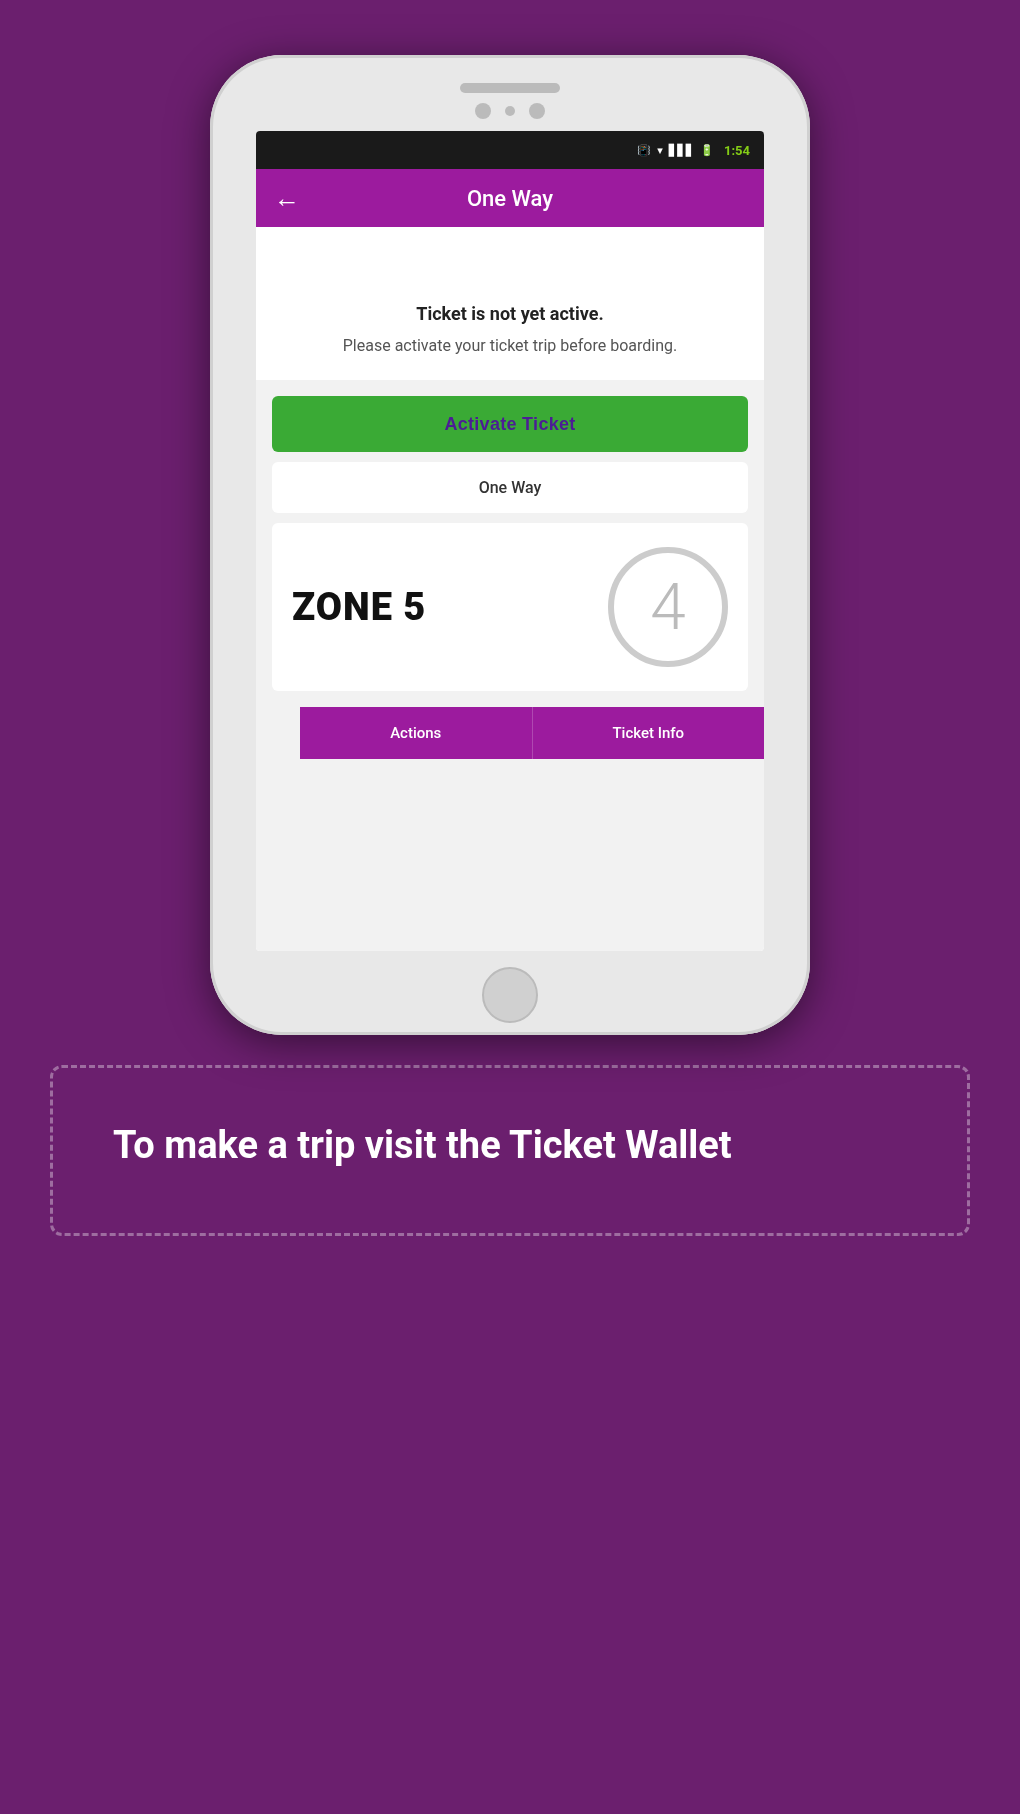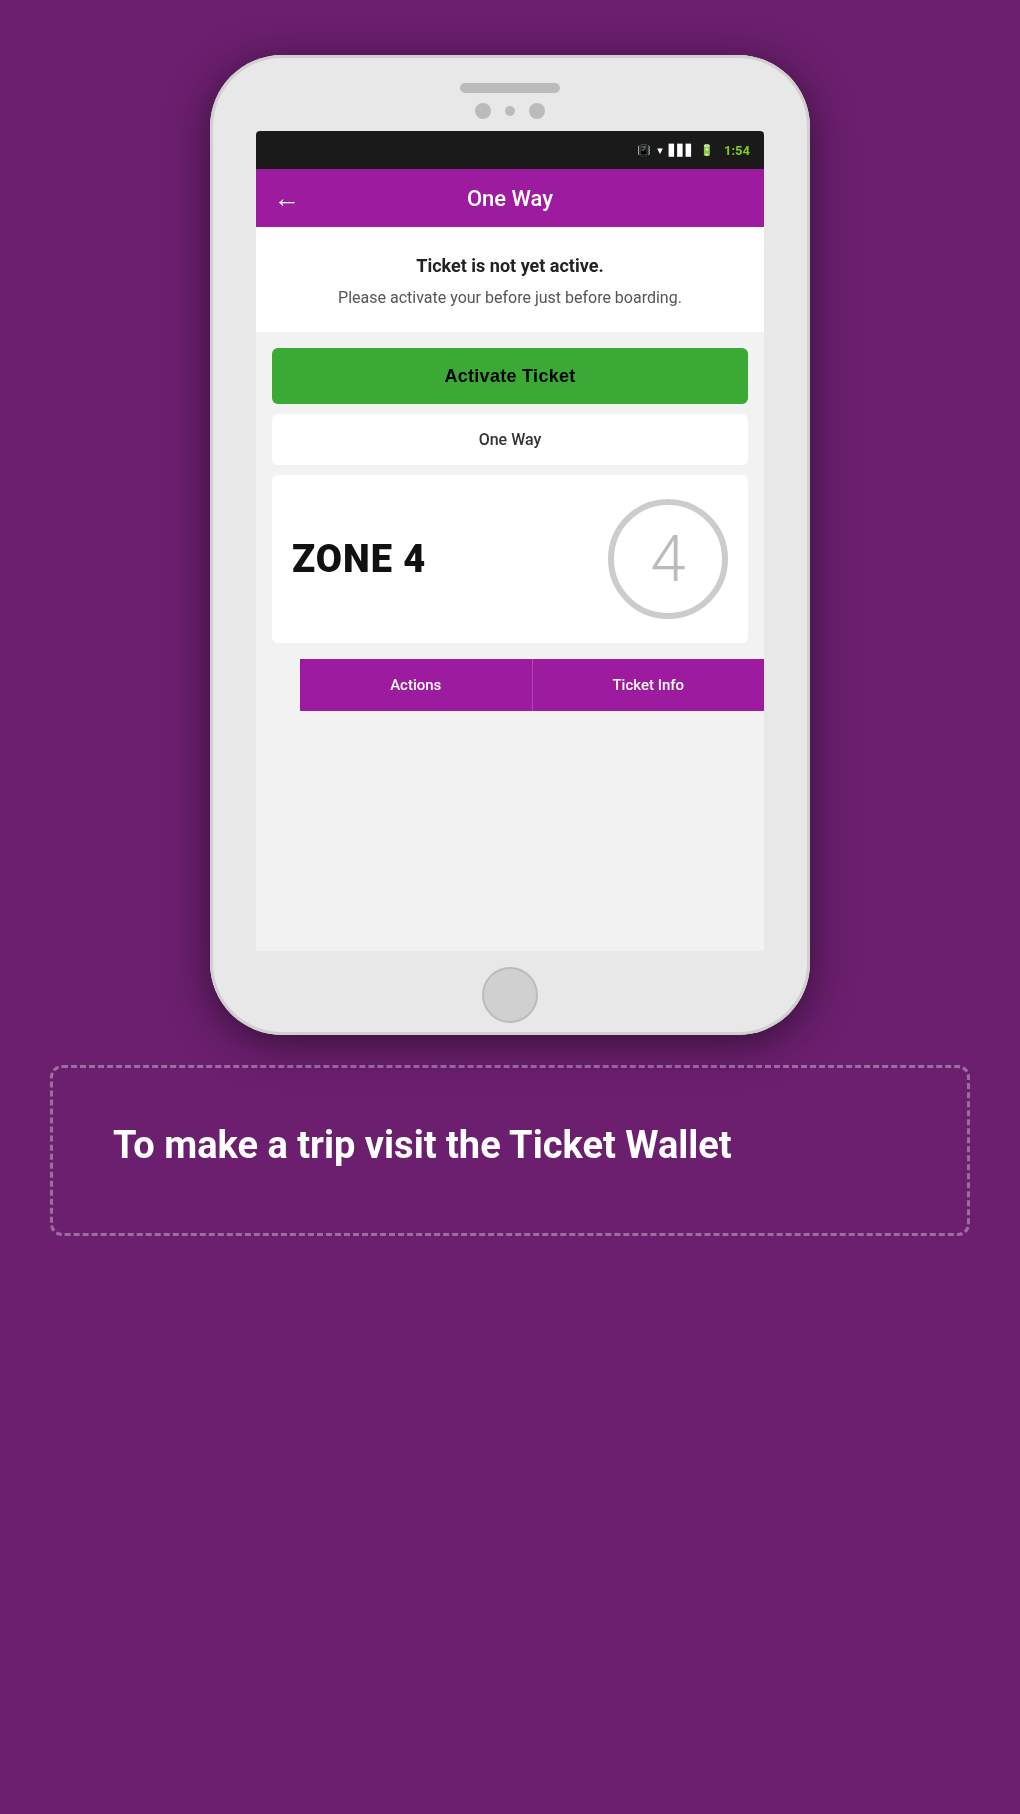--- a/index.html
+++ b/index.html
@@ -141,41 +141,42 @@
       background: white;
       padding: 28px 24px 22px;
       text-align: center;
     }
 
     .ticket-status-title {
       font-size: 18px;
       font-weight: bold;
       color: #222;
       margin-bottom: 10px;
+      margin-top: 48px;
     }
 
     .ticket-status-subtitle {
       font-size: 16px;
       color: #555;
       line-height: 1.5;
     }
 
     
     .activate-area {
       background: #f2f2f2;
       padding: 16px 16px 0;
     }
 
     .activate-btn {
       width: 100%;
       height: 56px;
       background: #3aaa35;
       border: none;
       border-radius: 6px;
-      color: #000000;
+      color: #4c1d95;
       font-size: 18px;
       font-weight: 600;
       cursor: pointer;
       letter-spacing: 0.3px;
     }
 
     
     .one-way-card {
       margin: 10px 16px 0;
       background: white;
@@ -297,33 +298,33 @@
 
       <div class="nav-bar">
         <span class="back-arrow">←</span>
         <span class="nav-title">One Way</span>
       </div>
 
       <div class="screen-content">
 
         <div class="ticket-status-area">
           <div class="ticket-status-title">Ticket is not yet active.</div>
-          <div class="ticket-status-subtitle">Please activate your before just before boarding.</div>
+          <div class="ticket-status-subtitle">Please activate your ticket trip before boarding.</div>
         </div>
 
         <div class="activate-area">
           <button class="activate-btn">Activate Ticket</button>
         </div>
 
         <div class="one-way-card">
           <span>One Way</span>
         </div>
 
         <div class="zone-card">
-          <span class="zone-label">ZONE 4</span>
+          <span class="zone-label">ZONE 5</span>
           <div class="zone-circle">
             <span>4</span>
           </div>
         </div>
 
         <div class="bottom-tabs" style="margin-top: 16px;">
           <div class="bottom-tab">
             <span>Actions</span>
           </div>
           <div class="bottom-tab">

